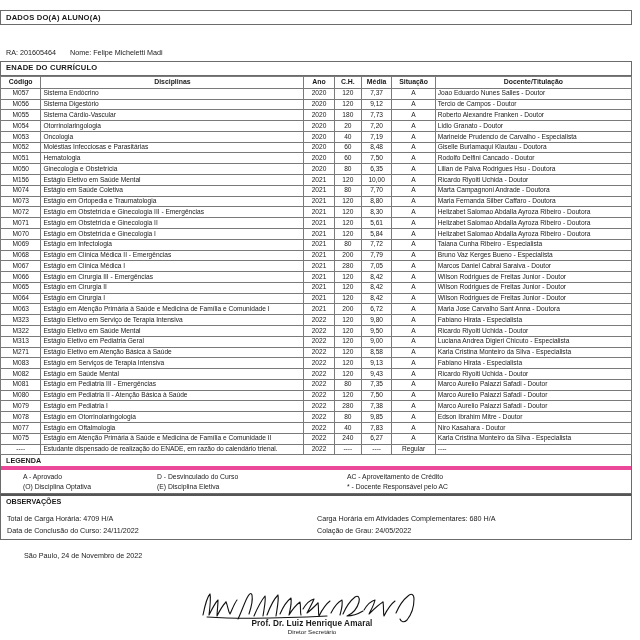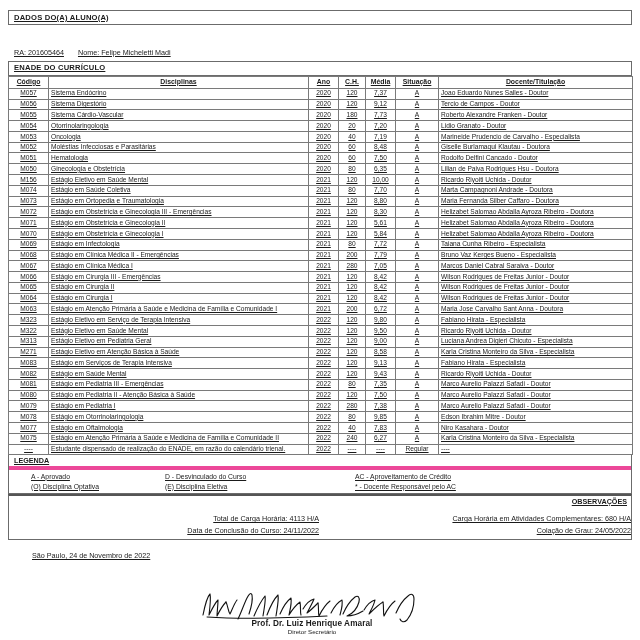--- a/index.html
+++ b/index.html
@@ -12,22 +12,21 @@
     height: 640px;
     font-family: "Liberation Sans", sans-serif;
     color: #1a1a1a;
     overflow: hidden;
   }
   .page {
     position: relative;
     width: 640px;
     height: 640px;
     box-sizing: border-box;
-    padding: 10px 8px 0 8px;
-    text-decoration: underline;
+    padding: 10px 8px 0 0;
   }
 
   
   .section-bar {
     border: 1px solid #6b6b6b;
     font-size: 7.6px;
     font-weight: bold;
     letter-spacing: 0.2px;
     padding: 2.5px 4px 2.5px 5px;
     line-height: 1.05;
@@ -105,21 +104,20 @@
     padding-left: 22px;
     white-space: nowrap;
   }
   .legend-cell.col2, .legend-cell.col3 { padding-left: 4px; }
 
   
   .obs-box {
     border: 1px solid #6b6b6b;
     border-top: 2px solid #555;
     box-sizing: border-box;
-    text-align: right;
   }
   .obs-title {
     font-size: 7.2px;
     font-weight: bold;
     padding: 2px 4px 2px 5px;
     line-height: 1.05;
   }
   .obs-grid {
     display: grid;
     grid-template-columns: 310px 1fr;
@@ -514,21 +512,21 @@
       <div class="legend-cell col3">AC - Aproveitamento de Crédito</div>
       <div class="legend-cell">(O) Disciplina Optativa</div>
       <div class="legend-cell col2">(E) Disciplina Eletiva</div>
       <div class="legend-cell col3">* - Docente Responsável pelo AC</div>
     </div>
   </div>
 
   <div class="obs-box">
     <div class="obs-title">OBSERVAÇÕES</div>
     <div class="obs-grid">
-      <div class="obs-cell">Total de Carga Horária: 4113 H/A</div>
+      <div class="obs-cell">Total de Carga Horária: 4709 H/A</div>
       <div class="obs-cell">Carga Horária em Atividades Complementares: 680 H/A</div>
       <div class="obs-cell">Data de Conclusão do Curso: 24/11/2022</div>
       <div class="obs-cell">Colação de Grau: 24/05/2022</div>
     </div>
   </div>
 
   <div class="city-date">São Paulo, 24 de Novembro de 2022</div>
 
   <div class="sig-block">
     <svg class="sig-svg" width="230" height="34" viewBox="0 0 230 34">

